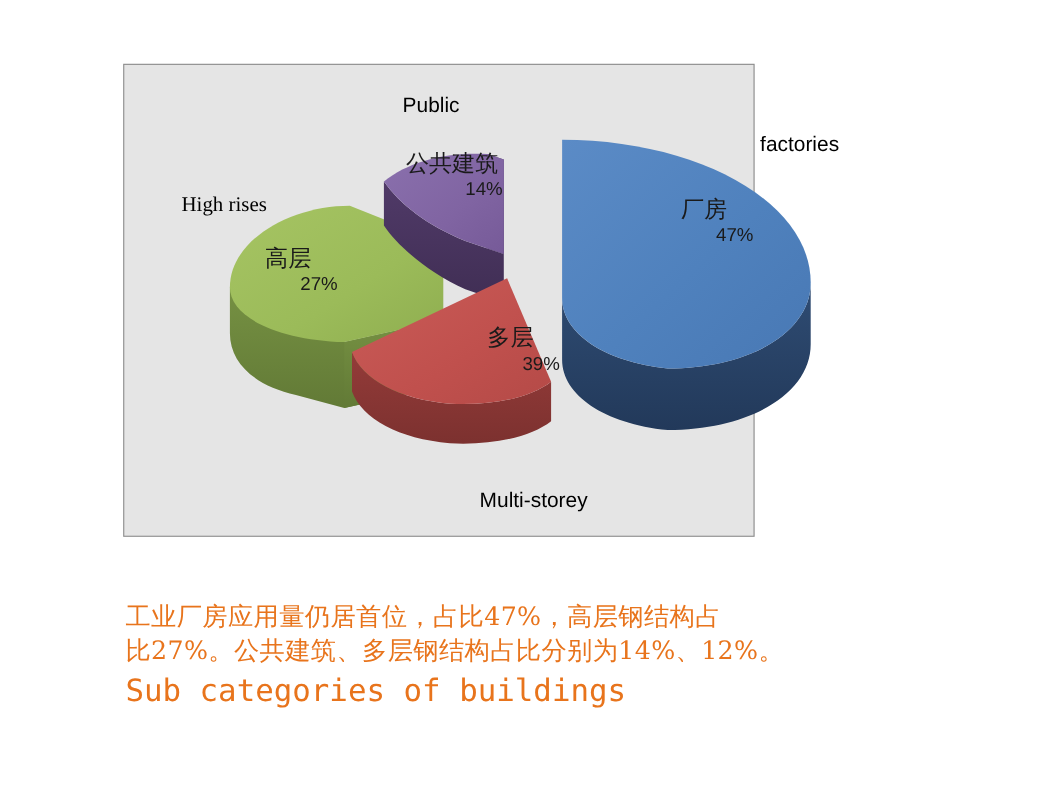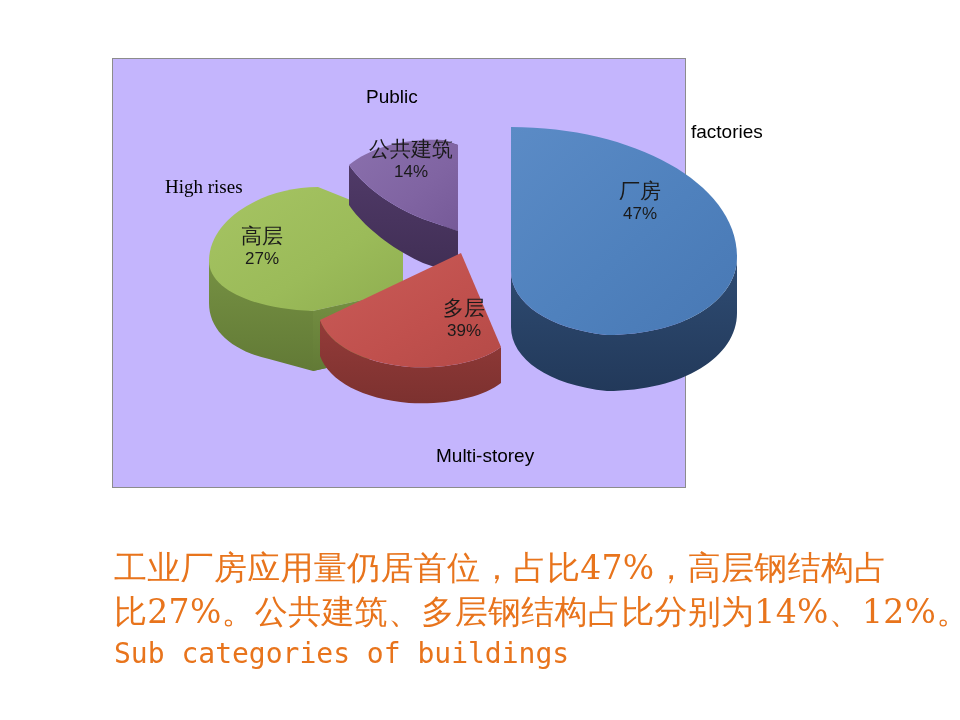--- a/index.html
+++ b/index.html
@@ -16,21 +16,21 @@
   }
 
   
   #chart-frame {
     position: absolute;
     left: 112px;
     top: 58px;
     width: 574px;
     height: 430px;
     border: 1px solid #8c8c8c;
-    background: #c4b5fd;
+    background: #e5e5e5;
     box-sizing: border-box;
   }
 
   #pie-svg {
     position: absolute;
     left: 0;
     top: 0;
     width: 698px;
     height: 430px;
     display: block;
@@ -54,39 +54,39 @@
   .slice-label {
     position: absolute;
     font-family: "Liberation Sans", sans-serif;
     color: #1a1a1a;
     text-align: center;
     white-space: nowrap;
     line-height: 1.18;
     pointer-events: none;
   }
   .slice-label .name { display: block; font-size: 21px; }
-  .slice-label .pct  { display: block; font-size: 17px; }
+  .slice-label .pct  { display: block; font-size: 17px; text-align: right; }
 
   #slice-label-factories { left: 482px; top: 120px; width: 90px; }
   #slice-label-highrises { left: 104px; top: 165px; width: 90px; }
   #slice-label-public    { left: 252px; top: 78px;  width: 92px; }
   #slice-label-multi     { left: 306px; top: 237px; width: 90px; }
 
   
   #caption {
     position: absolute;
     left: 114px;
     top: 546px;
     width: 790px;
     color: #E8741C;
     line-height: 1.34;
   }
   #caption .cn-line {
     font-family: "DejaVu Serif", "Liberation Serif", serif;
-    font-size: 33px;
+    font-size: 23px;
     letter-spacing: 0.3px;
     white-space: nowrap;
   }
   #caption .en-line {
     font-family: "DejaVu Sans Mono", "Liberation Mono", monospace;
     font-size: 28px;
     white-space: nowrap;
     margin-top: 1px;
   }
 </style>

